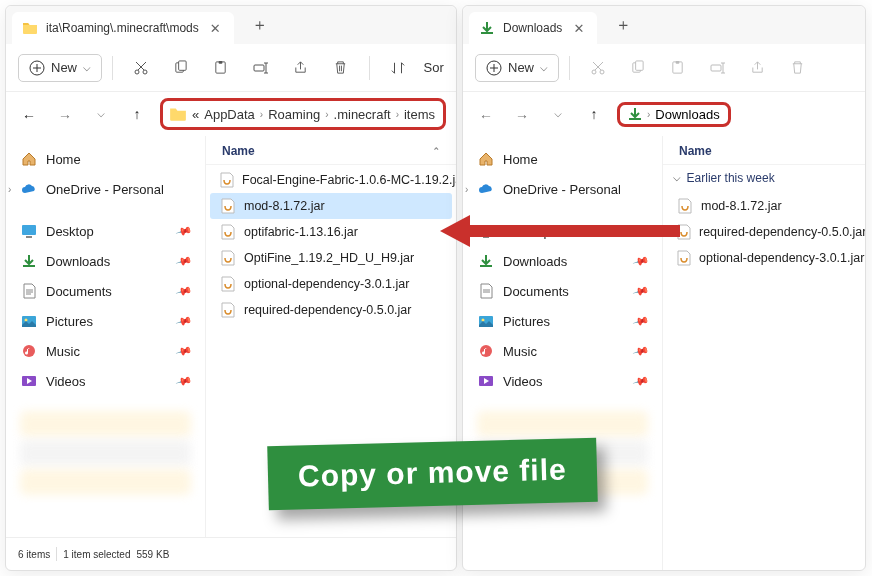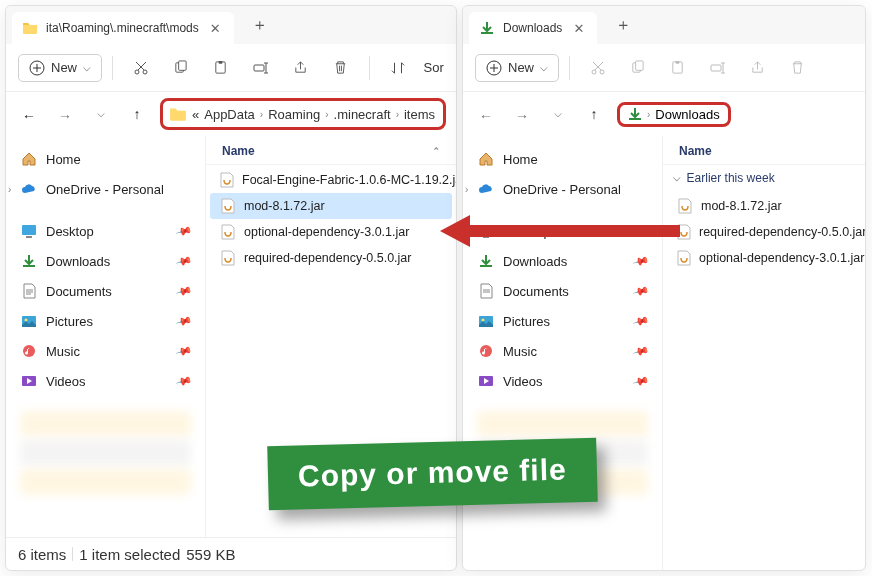--- a/index.html
+++ b/index.html
@@ -46,21 +46,21 @@
 .content { flex: 1; display: flex; flex-direction: column; overflow: hidden; }
 .colhdr { display: flex; align-items: center; padding: 8px 16px 6px; font-size: 12px; color: #2a3b6b; border-bottom: 1px solid #f2f2f2; font-weight: bold; }
 .colhdr .sorticon { margin-left: 6px; color: #888; font-size: 9px; }
 .grouphdr { display:flex; align-items:center; gap:6px; padding:6px 10px; font-size:12px; color:#2a3b6b; }
 .grouphdr .chev { color:#555; font-size:10px; }
 .filelist { padding: 2px 4px; }
 .file { display: flex; align-items: center; gap: 8px; padding: 5px 10px; font-size: 12.5px; color: #222; border-radius: 3px; white-space: nowrap; }
 .file.selected { background: #cfe8ff; }
 .file .fico { width: 16px; height: 16px; display:inline-flex; align-items:center; justify-content:center; }
 
-.statusbar { height: 26px; border-top: 1px solid #eee; display: flex; align-items: center; gap: 6px; padding: 16px 12px; font-size: 15px; color: #333; }
+.statusbar { height: 26px; border-top: 1px solid #eee; display: flex; align-items: center; gap: 6px; padding: 16px 12px; font-size: 10px; color: #333; }
 .statusbar .ssep { width:1px; height:14px; background:#ddd; }
 
 .arrow { position: absolute; left: 440px; top: 211px; width: 240px; height: 40px; z-index: 5; pointer-events:none; }
 
 .banner { position: absolute; left: 268px; top: 442px; transform: rotate(-1.5deg); background: #2f8f3f; color: #fff; font-family: "Courier New", monospace; font-weight: bold; font-size: 30px; letter-spacing: 1px; padding: 14px 30px; box-shadow: 8px 10px 14px rgba(0,0,0,0.35); z-index: 6; }
 
 .disabled { color: #bbb !important; }
 
 svg { display: block; }
 
@@ -272,20 +272,38 @@
             </span>
             <span>mod-8.1.72.jar</span>
           </div>
         <div class="file">
             <span class="fico">
               <svg width="14" height="16" viewBox="0 0 14 16">
                 <path d="M1 1h9l3 3v11H1z" fill="#fff" stroke="#bbb"></path>
                 <path d="M4 8c0 2 1 4 3 4s3-2 3-4" fill="none" stroke="#d98b2a" stroke-width="1.5"></path>
               </svg>
             </span>
+            <span>optifabric-1.13.16.jar</span>
+          </div>
+        <div class="file">
+            <span class="fico">
+              <svg width="14" height="16" viewBox="0 0 14 16">
+                <path d="M1 1h9l3 3v11H1z" fill="#fff" stroke="#bbb"></path>
+                <path d="M4 8c0 2 1 4 3 4s3-2 3-4" fill="none" stroke="#d98b2a" stroke-width="1.5"></path>
+              </svg>
+            </span>
+            <span>OptiFine_1.19.2_HD_U_H9.jar</span>
+          </div>
+        <div class="file">
+            <span class="fico">
+              <svg width="14" height="16" viewBox="0 0 14 16">
+                <path d="M1 1h9l3 3v11H1z" fill="#fff" stroke="#bbb"></path>
+                <path d="M4 8c0 2 1 4 3 4s3-2 3-4" fill="none" stroke="#d98b2a" stroke-width="1.5"></path>
+              </svg>
+            </span>
             <span>optional-dependency-3.0.1.jar</span>
           </div>
         <div class="file">
             <span class="fico">
               <svg width="14" height="16" viewBox="0 0 14 16">
                 <path d="M1 1h9l3 3v11H1z" fill="#fff" stroke="#bbb"></path>
                 <path d="M4 8c0 2 1 4 3 4s3-2 3-4" fill="none" stroke="#d98b2a" stroke-width="1.5"></path>
               </svg>
             </span>
             <span>required-dependency-0.5.0.jar</span>

